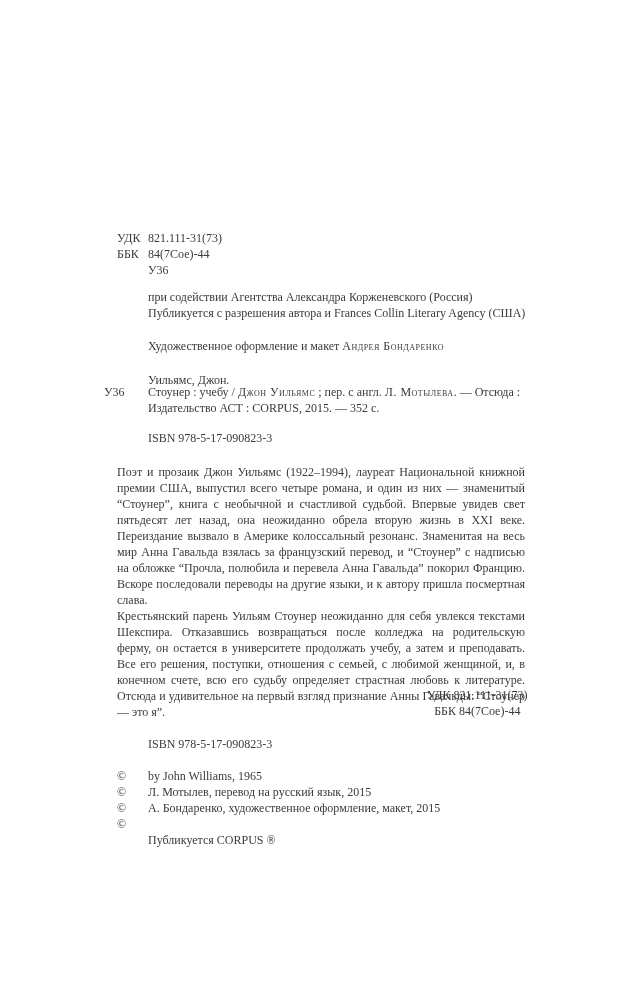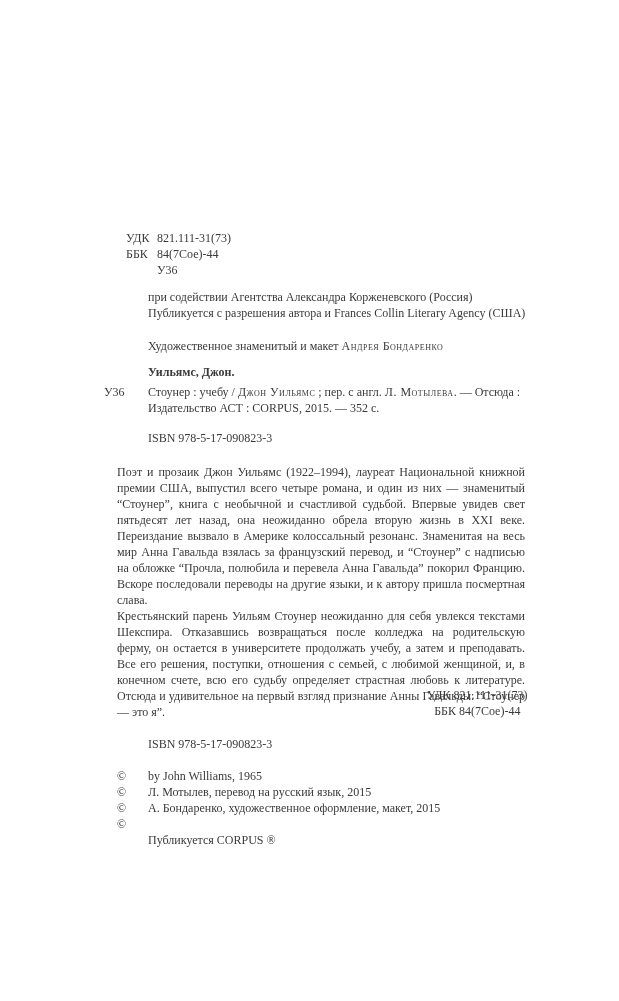--- a/index.html
+++ b/index.html
@@ -15,27 +15,27 @@
       font-family: "Liberation Serif", "DejaVu Serif", serif;
       color: #3a3a3a;
       font-size: 12px;
       line-height: 16px;
     }
     .abs { position: absolute; }
     .sc { font-variant: small-caps; letter-spacing: 0.5px; }
 
     .codes { left: 117px; top: 230px; }
     .code-row { display: flex; height: 16px; }
-    .code-label { width: 31px; margin-left: 9px; }
+    .code-label { width: 31px; }
     .code-value { }
 
     .permission { left: 148px; top: 289px; width: 420px; }
     .design-credit { left: 148px; top: 338px; width: 420px; }
 
-    .catalog-author { left: 148px; top: 364px; font-weight: bold; }
+    .catalog-author { left: 148px; top: 372px; font-weight: normal; }
     .catalog-mark { left: 104px; top: 384px; }
     .catalog-entry { left: 148px; top: 384px; width: 400px; }
 
     .isbn-1 { left: 148px; top: 430px; }
 
     .annotation { left: 117px; top: 464px; width: 408px; text-align: justify; }
     .annotation p { margin: 0; text-indent: 0; }
 
     .codes-right { left: 427px; top: 687px; text-align: center; }
 
@@ -64,21 +64,21 @@
       <span class="code-value">У36</span>
     </div>
   </div>
 
   <div class="abs permission">
     <div>при содействии Агентства Александра Корженевского (Россия)</div>
     <div>Публикуется с разрешения автора и Frances Collin Literary Agency (США)</div>
   </div>
 
   <div class="abs design-credit">
-    <span>Художественное знаменитый и макет </span><span class="sc">Андрея Бондаренко</span>
+    <span>Художественное оформление и макет </span><span class="sc">Андрея Бондаренко</span>
   </div>
 
   <div class="abs catalog-author">Уильямс, Джон.</div>
   <div class="abs catalog-mark">У36</div>
   <div class="abs catalog-entry">
     <div>
       <span>Стоунер : учебу / </span><span class="sc">Джон Уильямс</span><span> ; пер. с англ. </span><span class="sc">Л. Мотылева</span><span>. — Отсюда :</span>
     </div>
     <div>Издательство АСТ : CORPUS, 2015. — 352 с.</div>
   </div>

